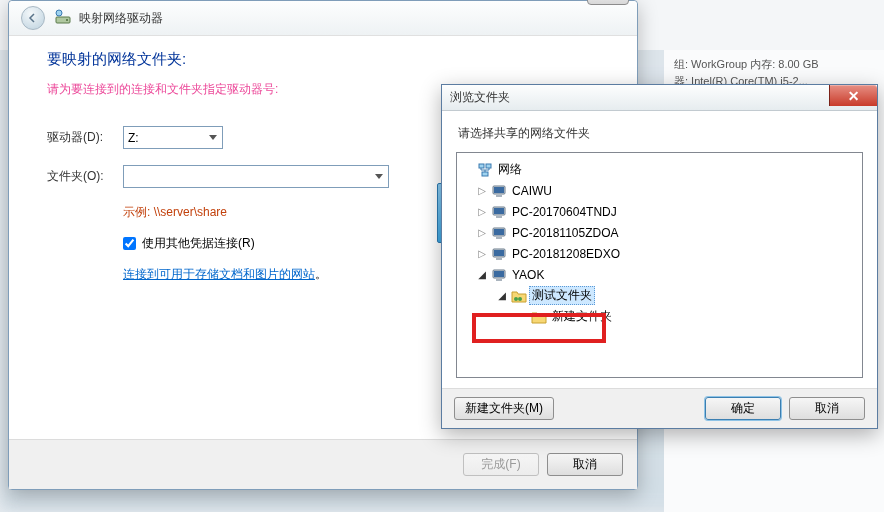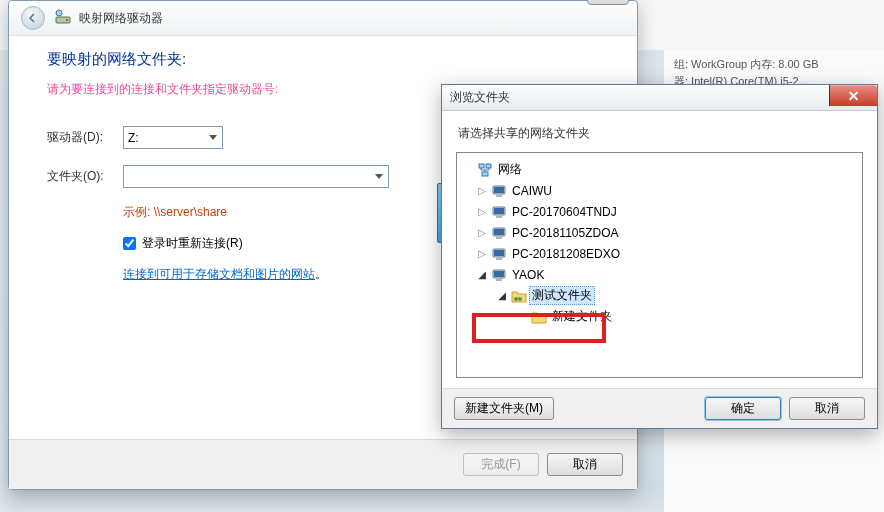--- a/index.html
+++ b/index.html
@@ -113,21 +113,21 @@
               <path d="M0 0 L4 5 L8 0 Z" fill="#555"></path>
             </svg>
         </span>
       </div>
     </div>
 
     <div class="indent example-row">示例: \\server\share</div>
 
     <div class="indent chk">
       <input type="checkbox" checked="" style="">
-      <span>登录时重新连接(R)</span>
+      <span>使用其他凭据连接(R)</span>
     </div>
 
 
     <div class="indent">
       <span class="link">连接到可用于存储文档和图片的网站</span><span>。</span>
     </div>
   </div>
 
   <div class="glass-btn"></div>
 

